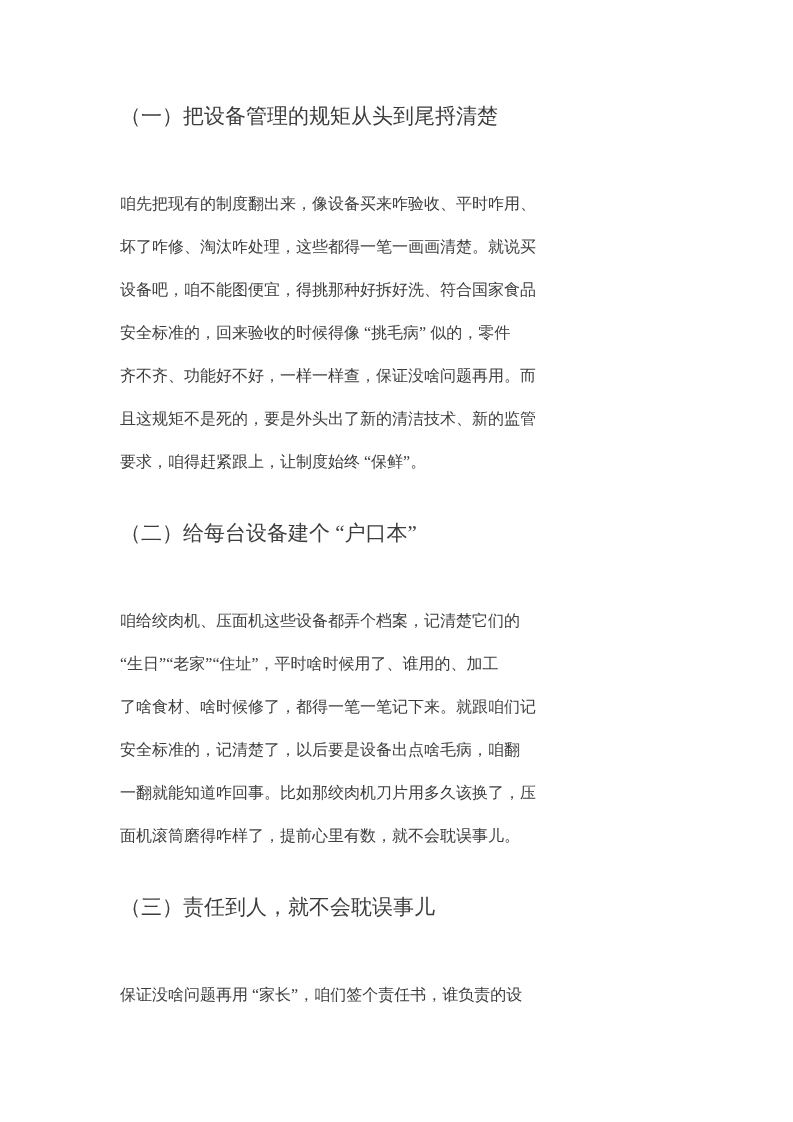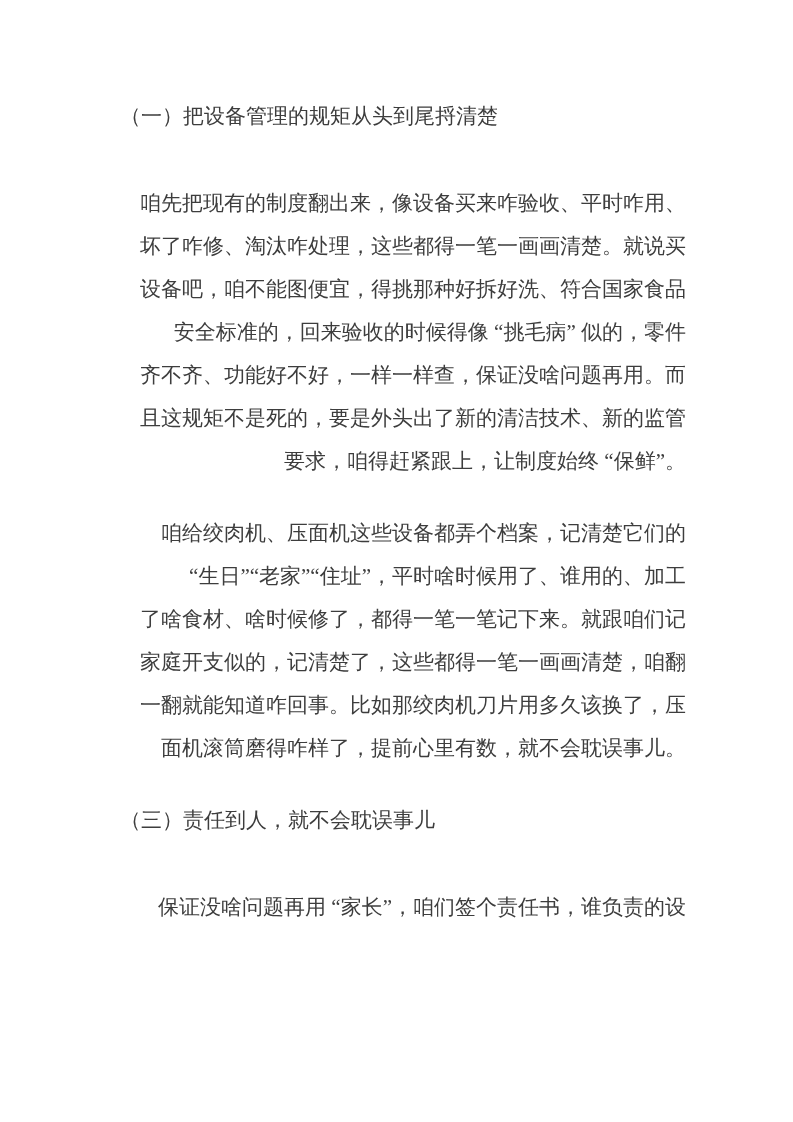--- a/index.html
+++ b/index.html
@@ -25,50 +25,51 @@
   }
   .section-heading {
     font-size: 21px;
     line-height: 43px;
     font-weight: normal;
     color: #3d3d3d;
     margin: 0 0 44px 0;
     white-space: pre-line;
   }
   .section-paragraph {
-    font-size: 21px;
+    font-size: 16px;
     line-height: 43px;
     color: #3d3d3d;
     margin: 0 0 29px 0;
     white-space: pre-line;
-    text-align: right;
+    text-align: left;
   }
 </style>
 </head>
 <body>
 
 <div class="doc-page">
   <div class="doc-content">
 
     <div class="doc-section">
       <h3 class="section-heading">（一）把设备管理的规矩从头到尾捋清楚</h3>
       <p class="section-paragraph">咱先把现有的制度翻出来，像设备买来咋验收、平时咋用、
 坏了咋修、淘汰咋处理，这些都得一笔一画画清楚。就说买
 设备吧，咱不能图便宜，得挑那种好拆好洗、符合国家食品
 安全标准的，回来验收的时候得像 “挑毛病” 似的，零件
 齐不齐、功能好不好，一样一样查，保证没啥问题再用。而
 且这规矩不是死的，要是外头出了新的清洁技术、新的监管
 要求，咱得赶紧跟上，让制度始终 “保鲜”。</p>
     </div>
 
     <div class="doc-section">
+      <h3 class="section-heading">（二）给每台设备建个 “户口本”</h3>
       <p class="section-paragraph">咱给绞肉机、压面机这些设备都弄个档案，记清楚它们的
 “生日”“老家”“住址”，平时啥时候用了、谁用的、加工
 了啥食材、啥时候修了，都得一笔一笔记下来。就跟咱们记
-家庭开支似的，记清楚了，这些都得一笔一画画清楚，咱翻
+安全标准的，记清楚了，以后要是设备出点啥毛病，咱翻
 一翻就能知道咋回事。比如那绞肉机刀片用多久该换了，压
 面机滚筒磨得咋样了，提前心里有数，就不会耽误事儿。</p>
     </div>
 
     <div class="doc-section">
       <h3 class="section-heading">（三）责任到人，就不会耽误事儿</h3>
       <p class="section-paragraph">保证没啥问题再用 “家长”，咱们签个责任书，谁负责的设</p>
     </div>
 
   </div>

